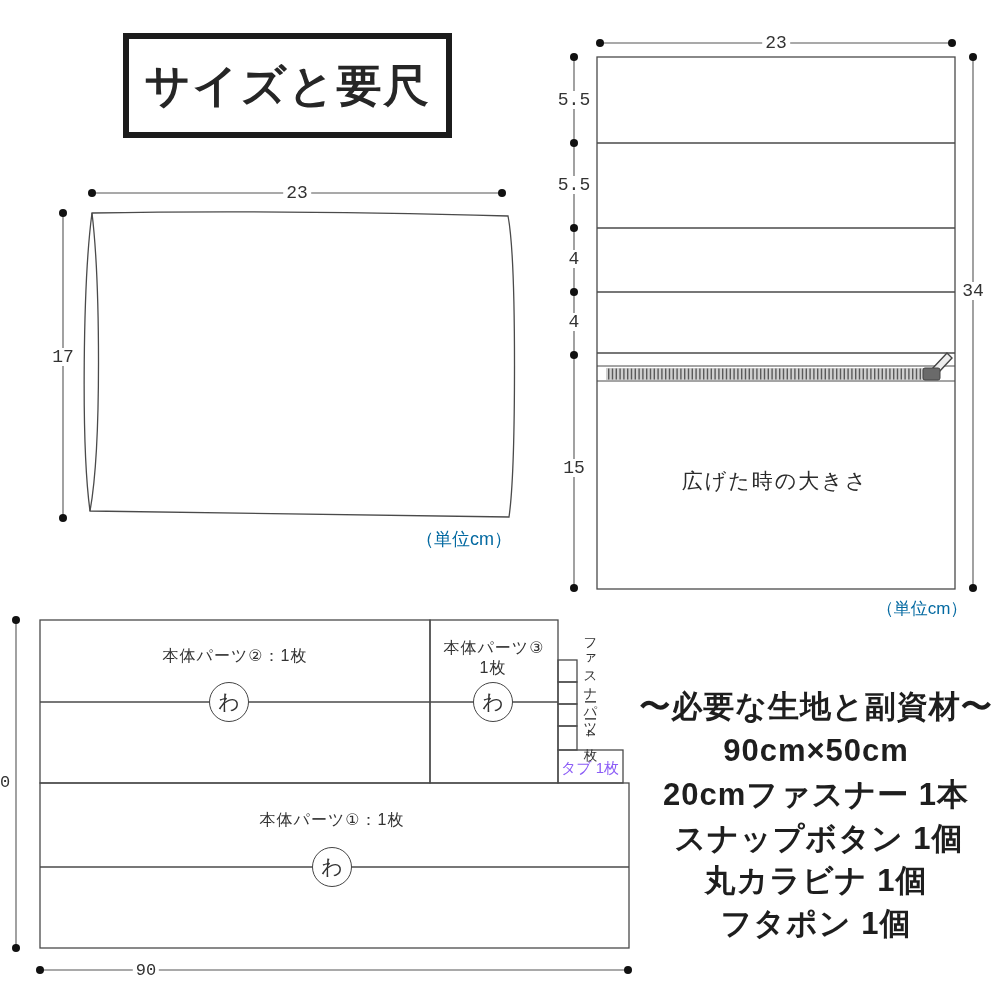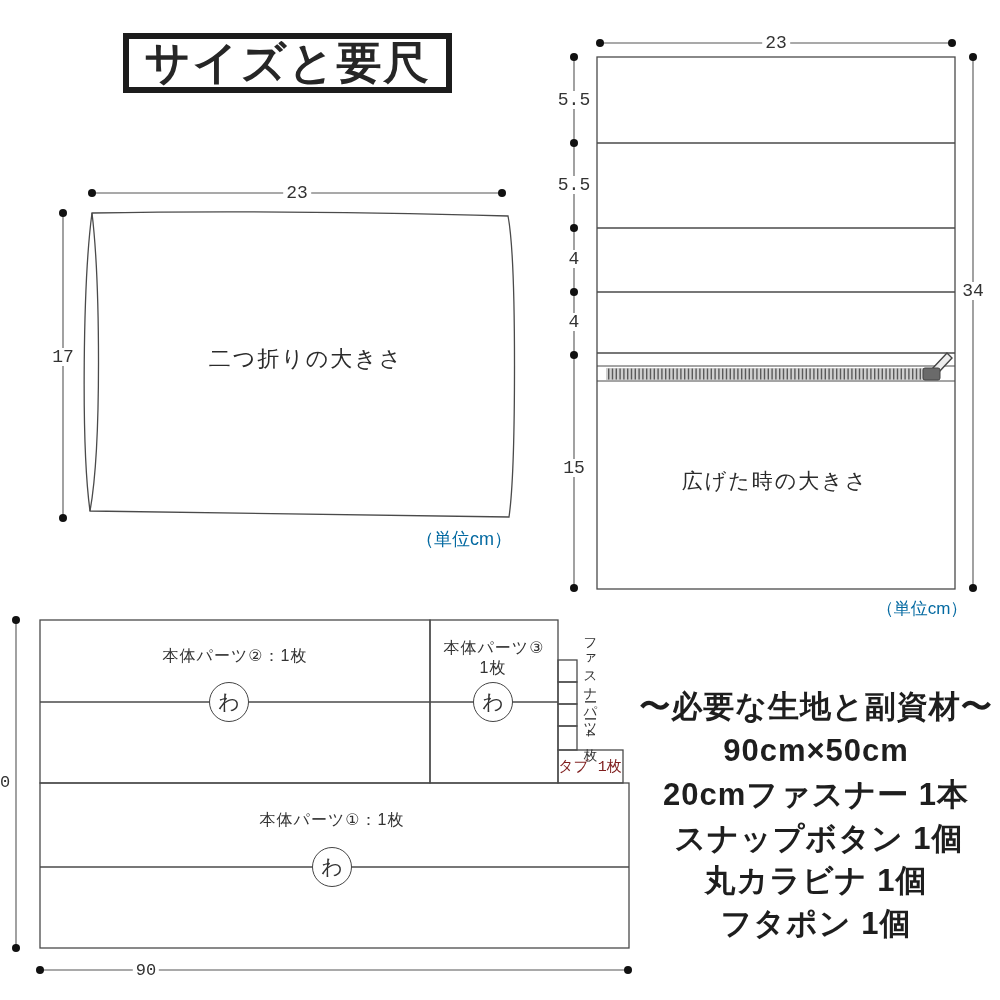--- a/index.html
+++ b/index.html
@@ -4,28 +4,28 @@
 <style>
   html,body{margin:0;padding:0;background:#ffffff;}
   .canvas{
     position:relative;width:1000px;height:1000px;background:#ffffff;overflow:hidden;
     font-family:"Liberation Sans","DejaVu Sans",sans-serif;color:#2b2b2b;
   }
   .linework{position:absolute;left:0;top:0;}
   .lbl{position:absolute;transform:translate(-50%,-50%);white-space:nowrap;line-height:1;}
   .dim{font-size:18px;color:#333;background:#fff;padding:0 3px;font-family:Liberation Mono, monospace;}
   .title-box{
-    position:absolute;left:123px;top:33px;width:329px;height:60px;
+    position:absolute;left:123px;top:33px;width:329px;height:105px;
     border:6px solid #1c1c1c;box-sizing:border-box;display:flex;align-items:center;justify-content:center;
   }
   .title-text{font-size:45px;font-weight:900;letter-spacing:2px;color:#262626;}
   .diagram-caption{font-size:22px;color:#2b2b2b;letter-spacing:2px;}
   .unit{font-size:18px;color:#0369a1;}
   .piece-label{font-size:16px;color:#333;letter-spacing:1px;}
-  .tab-label{font-size:15px;color:#7f1d1d;font-family:Liberation Mono, monospace;}
+  .tab-label{font-size:15px;color:#8b5cf6;}
   .vtext{
     position:absolute;writing-mode:vertical-rl;text-orientation:mixed;
     font-size:13.5px;color:#333;letter-spacing:1px;transform:translate(-50%,-50%);
   }
   .fold-circle{
     position:absolute;width:40px;height:40px;border:1.6px solid #444;border-radius:50%;
     background:#fff;box-sizing:border-box;display:flex;align-items:center;justify-content:center;
     font-size:21px;color:#333;transform:translate(-50%,-50%);
   }
   .mat-line{position:absolute;transform:translate(-50%,-50%);font-size:31px;font-weight:600;color:#1e1e1e;white-space:nowrap;letter-spacing:1px;}
@@ -121,21 +121,20 @@
       </g>
     </g>
   </svg>
 
   <div class="title-box">
     <span class="title-text">サイズと要尺</span>
   </div>
 
   <span class="lbl dim" style="left:297px;top:193px;">23</span>
   <span class="lbl dim" style="left:63px;top:357px;">17</span>
-  <span class="lbl diagram-caption" style="left:306px;top:359px;">二つ折りの大きさ</span>
   <span class="lbl unit" style="left:464px;top:539px;">（単位cm）</span>
 
   <span class="lbl dim" style="left:776px;top:43px;">23</span>
   <span class="lbl dim" style="left:574px;top:100px;">5.5</span>
   <span class="lbl dim" style="left:574px;top:185px;">5.5</span>
   <span class="lbl dim" style="left:574px;top:259px;">4</span>
   <span class="lbl dim" style="left:574px;top:322px;">4</span>
   <span class="lbl dim" style="left:574px;top:468px;">15</span>
   <span class="lbl dim" style="left:973px;top:291px;">34</span>
   <span class="lbl diagram-caption" style="left:775px;top:480px;font-size:21px;">広げた時の大きさ</span>

